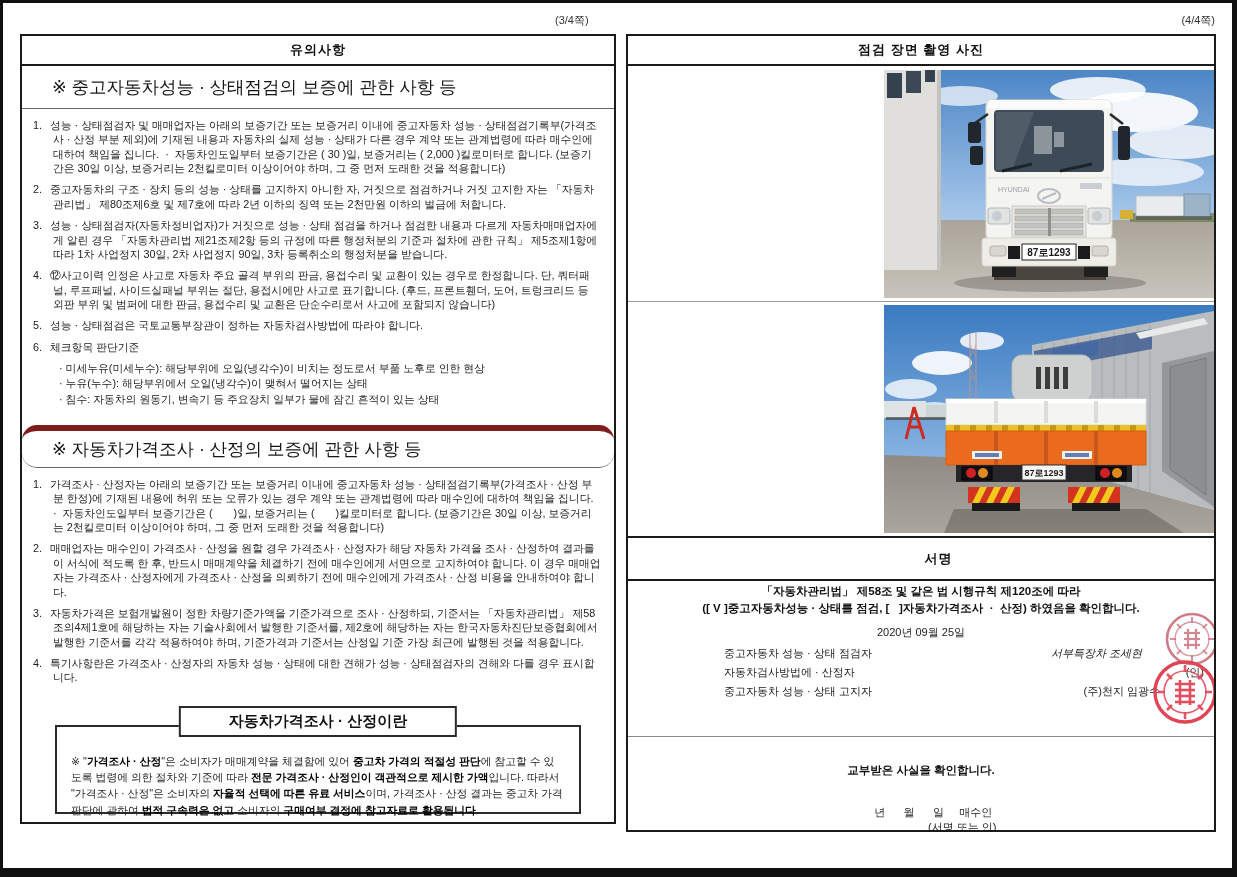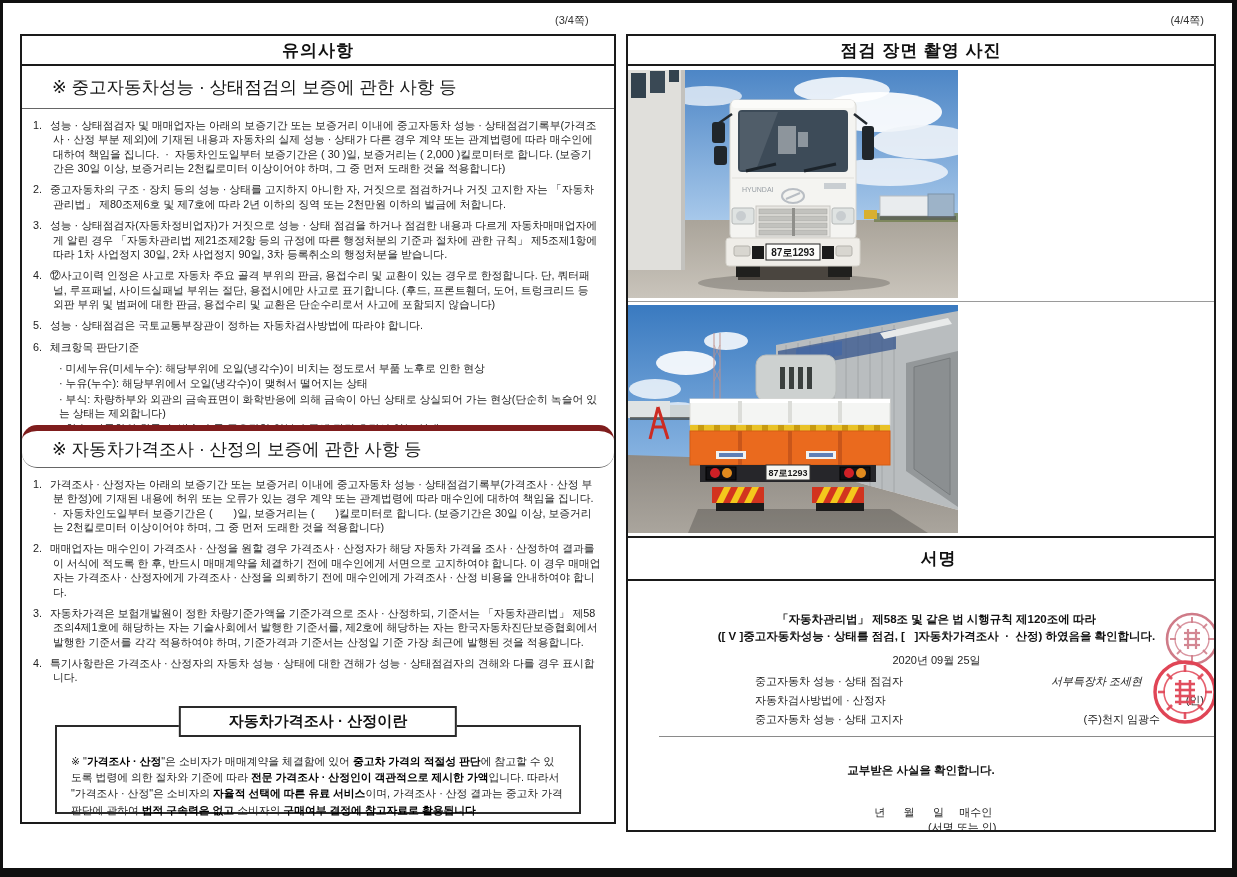--- a/index.html
+++ b/index.html
@@ -5,27 +5,27 @@
   html,body{margin:0;padding:0;background:#ffffff;}
   *{box-sizing:border-box;}
   .canvas{
     position:relative;width:1237px;height:877px;background:#fff;
     border-top:3px solid #101010;border-left:3px solid #101010;
     border-right:5px solid #101010;border-bottom:9px solid #101010;
     font-family:"Liberation Sans","DejaVu Sans",sans-serif;color:#1f1f1f;overflow:hidden;
   }
   .page-marker{position:absolute;top:10px;font-size:11px;color:#333;}
   .marker-left{left:552px;}
-  .marker-right{right:28px;margin-left:48px;}
+  .marker-right{right:17px;margin-left:48px;}
   .page{position:absolute;top:31px;background:#fff;border:2px solid #1a1a1a;display:flex;flex-direction:column;overflow:hidden;}
   .left-page{left:17px;width:596px;height:790px;}
   .right-page{left:623px;width:590px;height:798px;}
   .page-header{
     flex:none;height:30px;border-bottom:2px solid #1a1a1a;display:flex;align-items:center;justify-content:center;
-    font-size:17px;font-weight:bold;letter-spacing:1px;color:#111;
+    font-size:13px;font-weight:bold;letter-spacing:1px;color:#111;
   }
   .section-heading{
     flex:none;height:43px;display:flex;align-items:center;padding-left:30px;
     font-size:17.5px;color:#151515;border-bottom:1px solid #666;
     white-space:pre;
     text-align:center;
   }
   .section-heading.second{border-top:6px solid #7f1d1d;border-radius:15px;}
   .notice-list{flex:none;overflow:hidden;padding:9px 13px 4px 11px;font-size:10.8px;line-height:1.33;color:#222;}
   .notice-list.first{height:316px;}
@@ -39,26 +39,26 @@
     padding:26px 14px 8px 14px;
   }
   .info-box-title{
     position:absolute;top:-21px;left:50%;transform:translateX(-50%);
     background:#fff;border:2px solid #2a2a2a;padding:4px 48px;
     font-size:15px;font-weight:bold;white-space:pre;color:#111;
   }
   .info-box-text{margin:0;font-size:10.8px;line-height:1.5;color:#222;}
   .info-box-text b{color:#000;}
 
-  .photo-cell{flex:none;height:236px;display:flex;align-items:center;justify-content:flex-start;background:#fff;}
+  .photo-cell{flex:none;height:236px;display:flex;align-items:center;justify-content:flex-end;background:#fff;}
   .photo-cell.first{border-bottom:1px solid #9a9a9a;}
   .photo-cell.second{border-bottom:2px solid #1a1a1a;}
   .photo-cell svg{display:block;}
   .sign-header{height:43px;padding-left:35px;}
-  .sign-block{flex:none;height:156px;position:relative;border-bottom:1px solid #8a8a8a;padding-top:30px;overflow:visible;margin-left:31px;}
+  .sign-block{flex:none;height:156px;position:relative;border-bottom:1px solid #8a8a8a;padding-top:2px;overflow:visible;}
   .sign-statement{font-weight:bold;font-size:11.5px;text-align:center;color:#111;white-space:pre;line-height:1.45;}
   .sign-date{font-size:11px;text-align:center;margin-top:9px;color:#222;}
   .sign-rows{margin-top:6px;}
   .sign-row{position:relative;height:19px;font-size:11px;color:#222;}
   .sr-label{position:absolute;left:96px;white-space:pre;}
   .sr-value{position:absolute;white-space:pre;}
   .sr-value.v0{right:72px;font-style:italic;}
   .sr-value.v1{right:10px;}
   .sr-value.v2{right:54px;}
   .stamp{position:absolute;}
@@ -82,21 +82,20 @@
     <div class="section-heading">※ 중고자동차성능 · 상태점검의 보증에 관한 사항 등</div>
     <div class="notice-list first" id="section1-list">
         <div class="para"><span class="num">1.</span> 성능 · 상태점검자 및 매매업자는 아래의 보증기간 또는 보증거리 이내에 중고자동차 성능 · 상태점검기록부(가격조사 · 산정 부분 제외)에 기재된 내용과 자동차의 실제 성능 · 상태가 다른 경우 계약 또는 관계법령에 따라 매수인에 대하여 책임을 집니다.  ·  자동차인도일부터 보증기간은 ( 30 )일, 보증거리는 ( 2,000 )킬로미터로 합니다. (보증기간은 30일 이상, 보증거리는 2천킬로미터 이상이어야 하며, 그 중 먼저 도래한 것을 적용합니다)</div>
         <div class="para"><span class="num">2.</span> 중고자동차의 구조 · 장치 등의 성능 · 상태를 고지하지 아니한 자, 거짓으로 점검하거나 거짓 고지한 자는 「자동차관리법」 제80조제6호 및 제7호에 따라 2년 이하의 징역 또는 2천만원 이하의 벌금에 처합니다.</div>
         <div class="para"><span class="num">3.</span> 성능 · 상태점검자(자동차정비업자)가 거짓으로 성능 · 상태 점검을 하거나 점검한 내용과 다르게 자동차매매업자에게 알린 경우 「자동차관리법 제21조제2항 등의 규정에 따른 행정처분의 기준과 절차에 관한 규칙」 제5조제1항에 따라 1차 사업정지 30일, 2차 사업정지 90일, 3차 등록취소의 행정처분을 받습니다.</div>
         <div class="para"><span class="num">4.</span> ⑫사고이력 인정은 사고로 자동차 주요 골격 부위의 판금, 용접수리 및 교환이 있는 경우로 한정합니다. 단, 쿼터패널, 루프패널, 사이드실패널 부위는 절단, 용접시에만 사고로 표기합니다. (후드, 프론트휀더, 도어, 트렁크리드 등 외판 부위 및 범퍼에 대한 판금, 용접수리 및 교환은 단순수리로서 사고에 포함되지 않습니다)</div>
         <div class="para"><span class="num">5.</span> 성능 · 상태점검은 국토교통부장관이 정하는 자동차검사방법에 따라야 합니다.</div>
         <div class="para"><span class="num">6.</span> 체크항목 판단기준</div>
         <div class="sub">· 미세누유(미세누수): 해당부위에 오일(냉각수)이 비치는 정도로서 부품 노후로 인한 현상</div>
         <div class="sub">· 누유(누수): 해당부위에서 오일(냉각수)이 맺혀서 떨어지는 상태</div>
-        <div class="sub">· 부식: 차량하부와 외관의 금속표면이 화학반응에 의해 금속이 아닌 상태로 상실되어 가는 현상(단순히 녹슬어 있는 상태는 제외합니다)</div>
         <div class="sub">· 침수: 자동차의 원동기, 변속기 등 주요장치 일부가 물에 잠긴 흔적이 있는 상태</div>
       </div>
     <div class="section-heading second">※ 자동차가격조사 · 산정의 보증에 관한 사항 등</div>
     <div class="notice-list second" id="section2-list">
         <div class="para"><span class="num">1.</span> 가격조사 · 산정자는 아래의 보증기간 또는 보증거리 이내에 중고자동차 성능 · 상태점검기록부(가격조사 · 산정 부분 한정)에 기재된 내용에 허위 또는 오류가 있는 경우 계약 또는 관계법령에 따라 매수인에 대하여 책임을 집니다.  ·  자동차인도일부터 보증기간은 (       )일, 보증거리는 (       )킬로미터로 합니다. (보증기간은 30일 이상, 보증거리는 2천킬로미터 이상이어야 하며, 그 중 먼저 도래한 것을 적용합니다)</div>
         <div class="para"><span class="num">2.</span> 매매업자는 매수인이 가격조사 · 산정을 원할 경우 가격조사 · 산정자가 해당 자동차 가격을 조사 · 산정하여 결과를 이 서식에 적도록 한 후, 반드시 매매계약을 체결하기 전에 매수인에게 서면으로 고지하여야 합니다. 이 경우 매매업자는 가격조사 · 산정자에게 가격조사 · 산정을 의뢰하기 전에 매수인에게 가격조사 · 산정 비용을 안내하여야 합니다.</div>
         <div class="para"><span class="num">3.</span> 자동차가격은 보험개발원이 정한 차량기준가액을 기준가격으로 조사 · 산정하되, 기준서는 「자동차관리법」 제58조의4제1호에 해당하는 자는 기술사회에서 발행한 기준서를, 제2호에 해당하는 자는 한국자동차진단보증협회에서 발행한 기준서를 각각 적용하여야 하며, 기준가격과 기준서는 산정일 기준 가장 최근에 발행된 것을 적용합니다.</div>
         <div class="para"><span class="num">4.</span> 특기사항란은 가격조사 · 산정자의 자동차 성능 · 상태에 대한 견해가 성능 · 상태점검자의 견해와 다를 경우 표시합니다.</div>
       </div>
     <div class="info-region">

